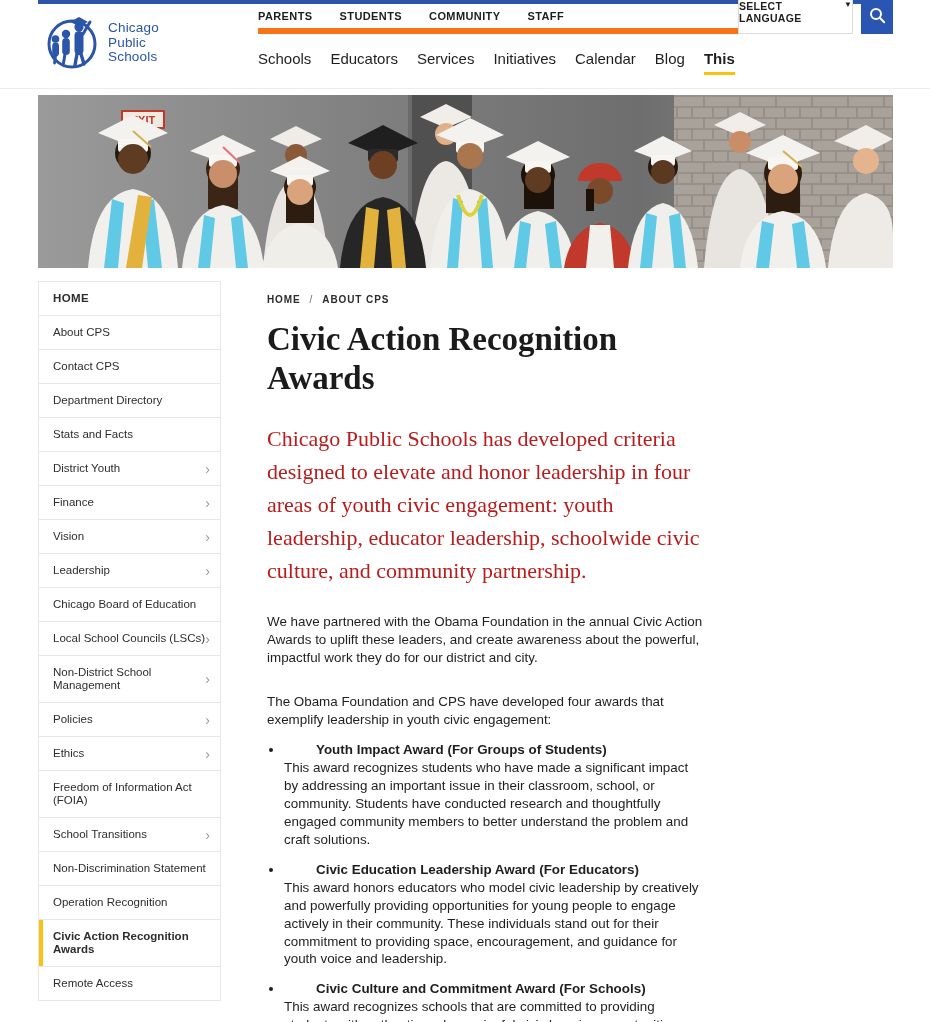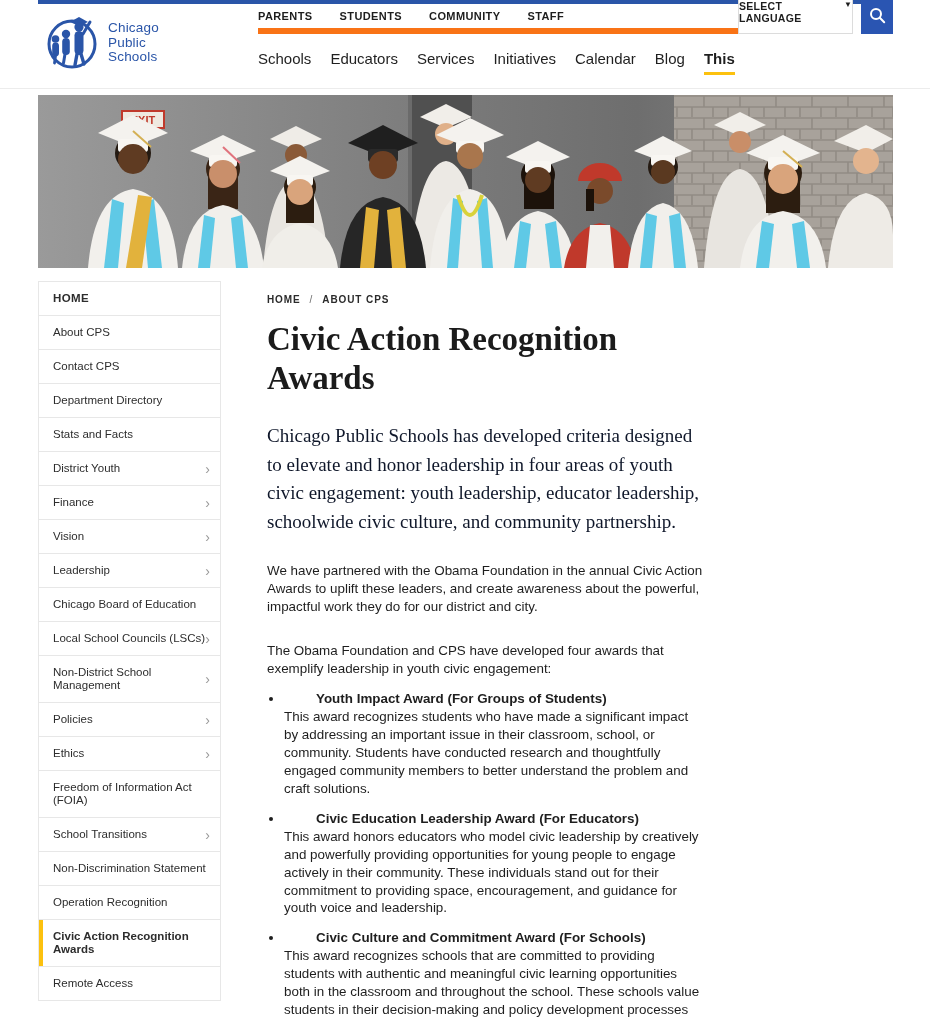--- a/index.html
+++ b/index.html
@@ -43,22 +43,22 @@
   .side-item.is-active { box-shadow: inset 4px 0 0 #fcc10e; }
   .side-item.is-active .side-label { font-weight:700; }
 
   
   .main-col { position:absolute; left:267px; top:281px; width:438px; }
   .breadcrumb { margin-top:13px; display:flex; align-items:center; gap:9px;
     font-size:10px; font-weight:700; letter-spacing:.9px; color:#2b2b2b; }
   .breadcrumb .sep { color:#6f6f6f; font-weight:400; }
   h1.page-title { font-family:"Liberation Serif", serif; font-weight:600;
     font-size:33px; line-height:1.17; color:#1b1b1b; margin-top:15px; }
-  .lead { font-family:"Liberation Serif", serif; font-size:19px; line-height:1.5;
-    color:#0f172a; margin-top:25px; }
+  .lead { font-family:"Liberation Serif", serif; font-size:22px; line-height:1.5;
+    color:#b91c1c; margin-top:25px; }
   .para { font-size:13.4px; line-height:1.34; color:#1e1e1e; margin-top:26px; }
   ul.awards { margin-top:12px; padding-left:17px; }
   ul.awards li { margin-bottom:12px; font-size:13.4px; line-height:1.34; color:#1e1e1e; }
   .award-title { display:block; font-weight:700;margin-left:32px; }
 </style>
 </head>
 <body>
 
 <div class="blue-bar"></div>
 

